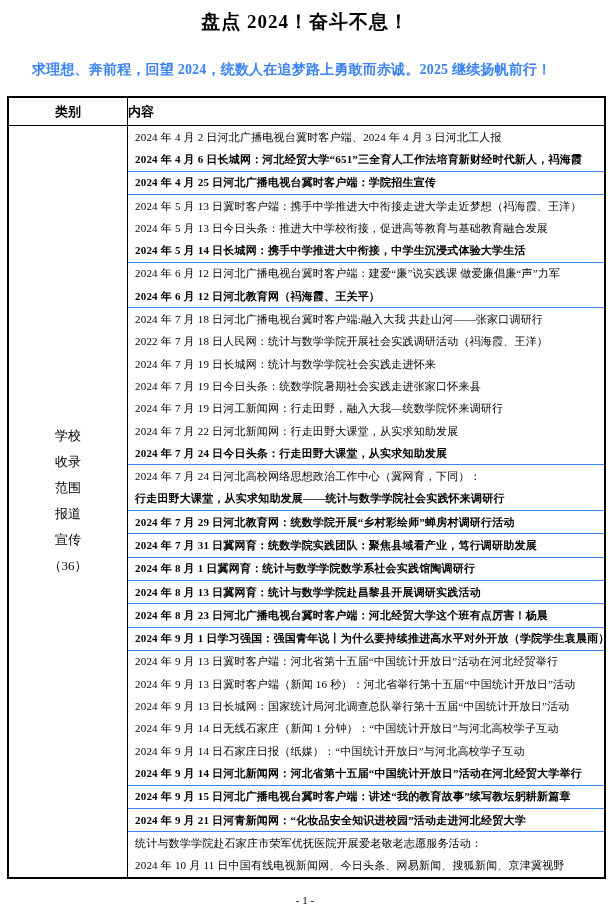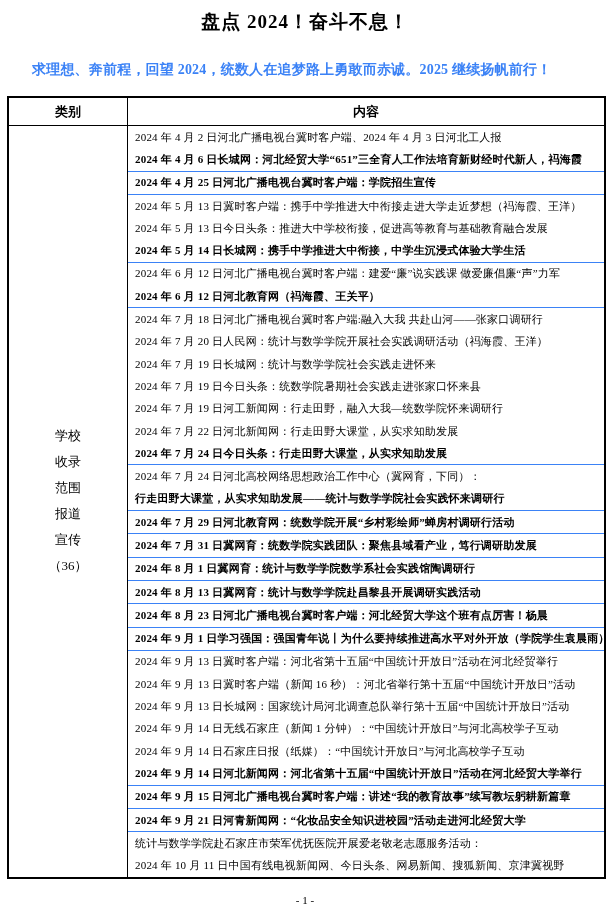--- a/index.html
+++ b/index.html
@@ -19,21 +19,21 @@
   table.doc-table{
     border-collapse:collapse;table-layout:fixed;
     margin:17px 0 0 7px;width:599px;
     border:2px solid #000;
     padding-left:35px;
   }
   th,td{padding:0;vertical-align:middle;}
   th.cat-h{width:118px;border-right:1px solid #000;border-bottom:1px solid #000;
     font-size:13px;font-weight:bold;height:27px;text-align:center;}
   th.content-h{border-bottom:1px solid #000;font-size:13px;font-weight:bold;
-    height:27px;text-align:center;}
+    height:27px;text-align:left;}
   td.cat-cell{
     width:118px;border-right:1px solid #000;text-align:center;
     font-weight:normal;font-size:13px;line-height:26px;vertical-align:middle;
   }
   td.content-cell{
     height:22.3px;font-size:11px;white-space:nowrap;overflow:hidden;
     padding-left:7px;letter-spacing:0.2px;
   }
   td.gend{border-bottom:1px solid #3b82f6;font-weight:bold;}
   .page-footer{
@@ -85,21 +85,21 @@
       <tr>
         <td class="content-cell">2024 年 6 月 12 日河北广播电视台冀时客户端：建爱“廉”说实践课 做爱廉倡廉“声”力军</td>
       </tr>
       <tr>
         <td class="content-cell gend">2024 年 6 月 12 日河北教育网（祃海霞、王关平）</td>
       </tr>
       <tr>
         <td class="content-cell">2024 年 7 月 18 日河北广播电视台冀时客户端:融入大我 共赴山河——张家口调研行</td>
       </tr>
       <tr>
-        <td class="content-cell">2024 年 7 月 20 日人民网：统计与数学学院开展社会实践调研活动（祃海霞、王洋）</td>
+        <td class="content-cell">2022 年 7 月 18 日人民网：统计与数学学院开展社会实践调研活动（祃海霞、王洋）</td>
       </tr>
       <tr>
         <td class="content-cell">2024 年 7 月 19 日长城网：统计与数学学院社会实践走进怀来</td>
       </tr>
       <tr>
         <td class="content-cell">2024 年 7 月 19 日今日头条：统数学院暑期社会实践走进张家口怀来县</td>
       </tr>
       <tr>
         <td class="content-cell">2024 年 7 月 19 日河工新闻网：行走田野，融入大我—统数学院怀来调研行</td>
       </tr>

